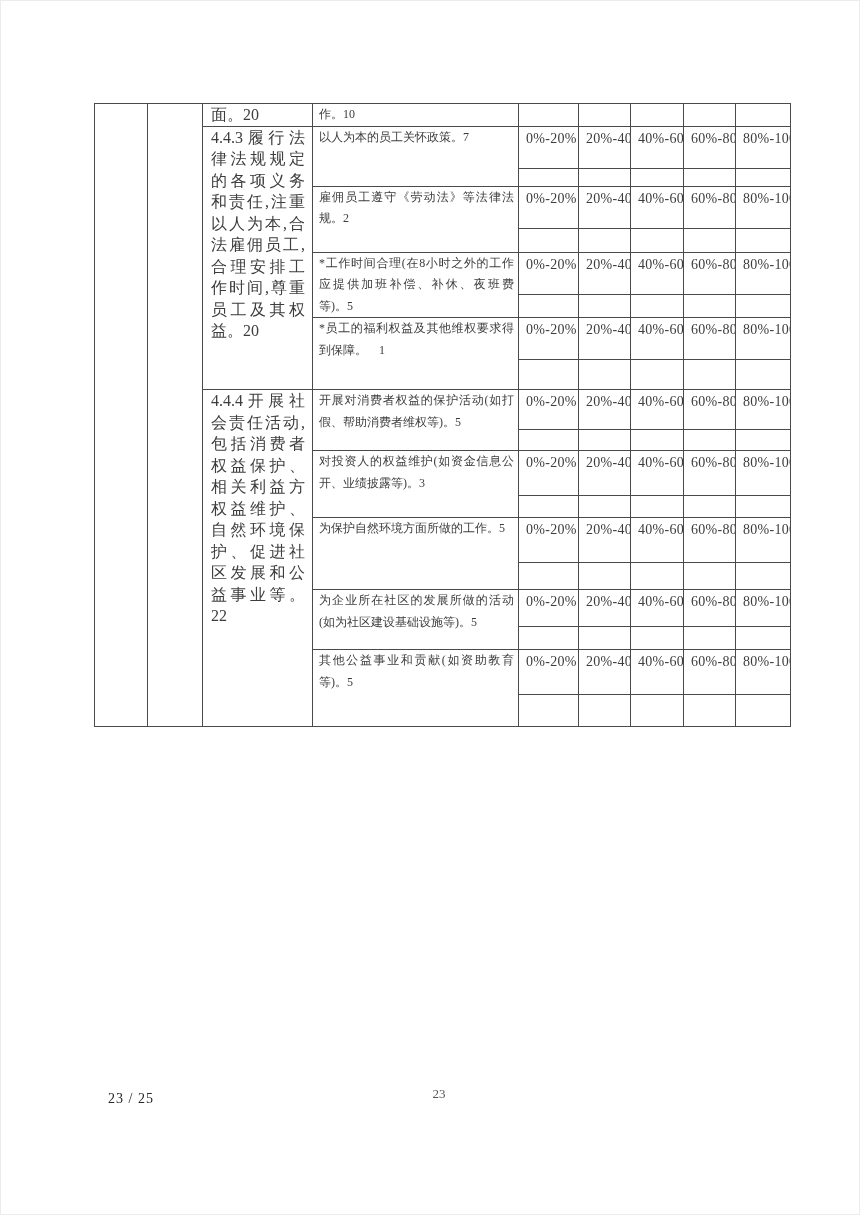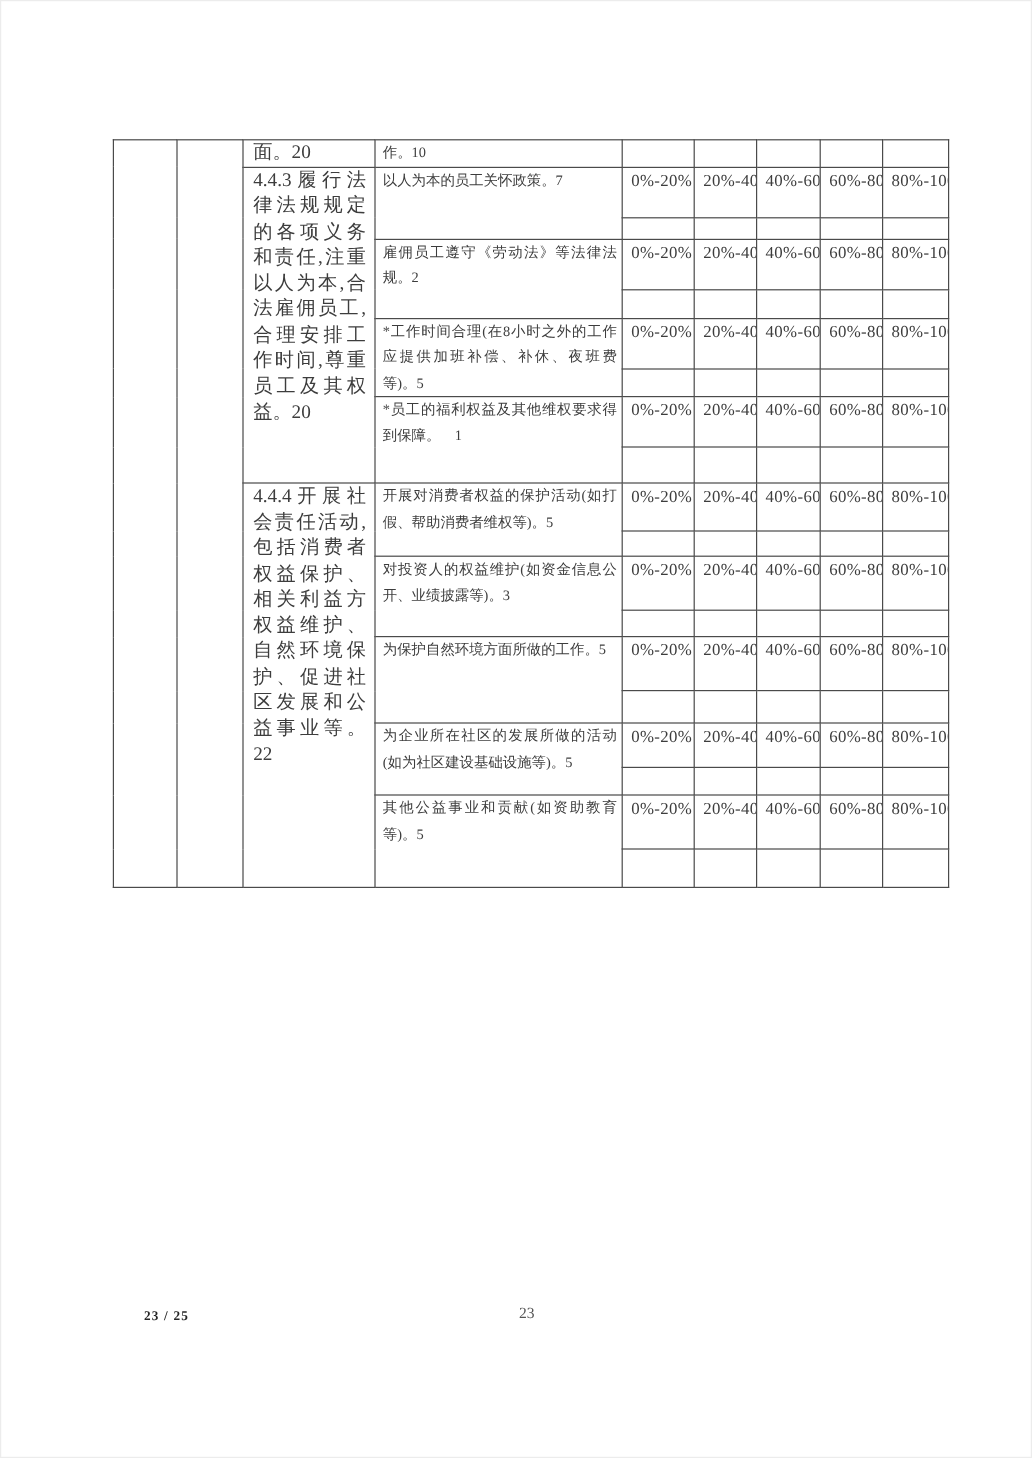--- a/index.html
+++ b/index.html
@@ -2,43 +2,43 @@
 <html><head>
 <meta charset="utf-8">
 <style>
   html,body { margin:0; padding:0; background:#ffffff; }
   .page {
     position:relative; width:860px; height:1215px; background:#ffffff;
     font-family:"Liberation Serif","DejaVu Serif",serif; color:#383838;
     outline:1px solid #ececec; outline-offset:-1px; overflow:hidden;
   }
   table.doc-table {
-    position:absolute; left:94px; top:116px; width:696px;
+    position:absolute; left:94px; top:103px; width:696px;
     border-collapse:collapse; table-layout:fixed;
   }
   td { border:1px solid #4a4a4a; vertical-align:top; overflow:hidden; padding:0; }
   td.crit {
     font-size:16px; line-height:21.5px; padding:0 7px 0 8px;
     text-align:justify; text-justify:inter-character; color:#3d3d3d;
   }
   td.desc {
     font-size:12px; line-height:21.5px; padding:0 4px 0 6px;
     text-align:justify; text-justify:inter-character; color:#3d3d3d;
   }
   td.pct {
     font-size:14px; line-height:20px; padding:2px 3px 0 7px;
     letter-spacing:0.3px; color:#3d3d3d; word-break:normal;
   }
   tr.h21{height:21px} tr.h42{height:42px} tr.h18{height:18px}
   tr.h24{height:24px} tr.h23{height:23px} tr.h30{height:30px}
   tr.h40{height:40px} tr.h45{height:45px} tr.h22{height:22px}
   tr.h27{height:27px} tr.h37{height:37px} tr.h32{height:32px}
   .footer-left {
-    position:absolute; left:120px; top:1091px;
-    font-size:11px; font-weight:bold; letter-spacing:1px; color:#262626;
+    position:absolute; left:108px; top:1091px;
+    font-size:14px; font-weight:normal; letter-spacing:1px; color:#262626;
   }
   .footer-center {
     position:absolute; left:9px; top:1086px; width:860px;
     text-align:center; font-size:13px; color:#555555;
   }
 </style>
 </head>
 <body>
 
 <div class="page">

